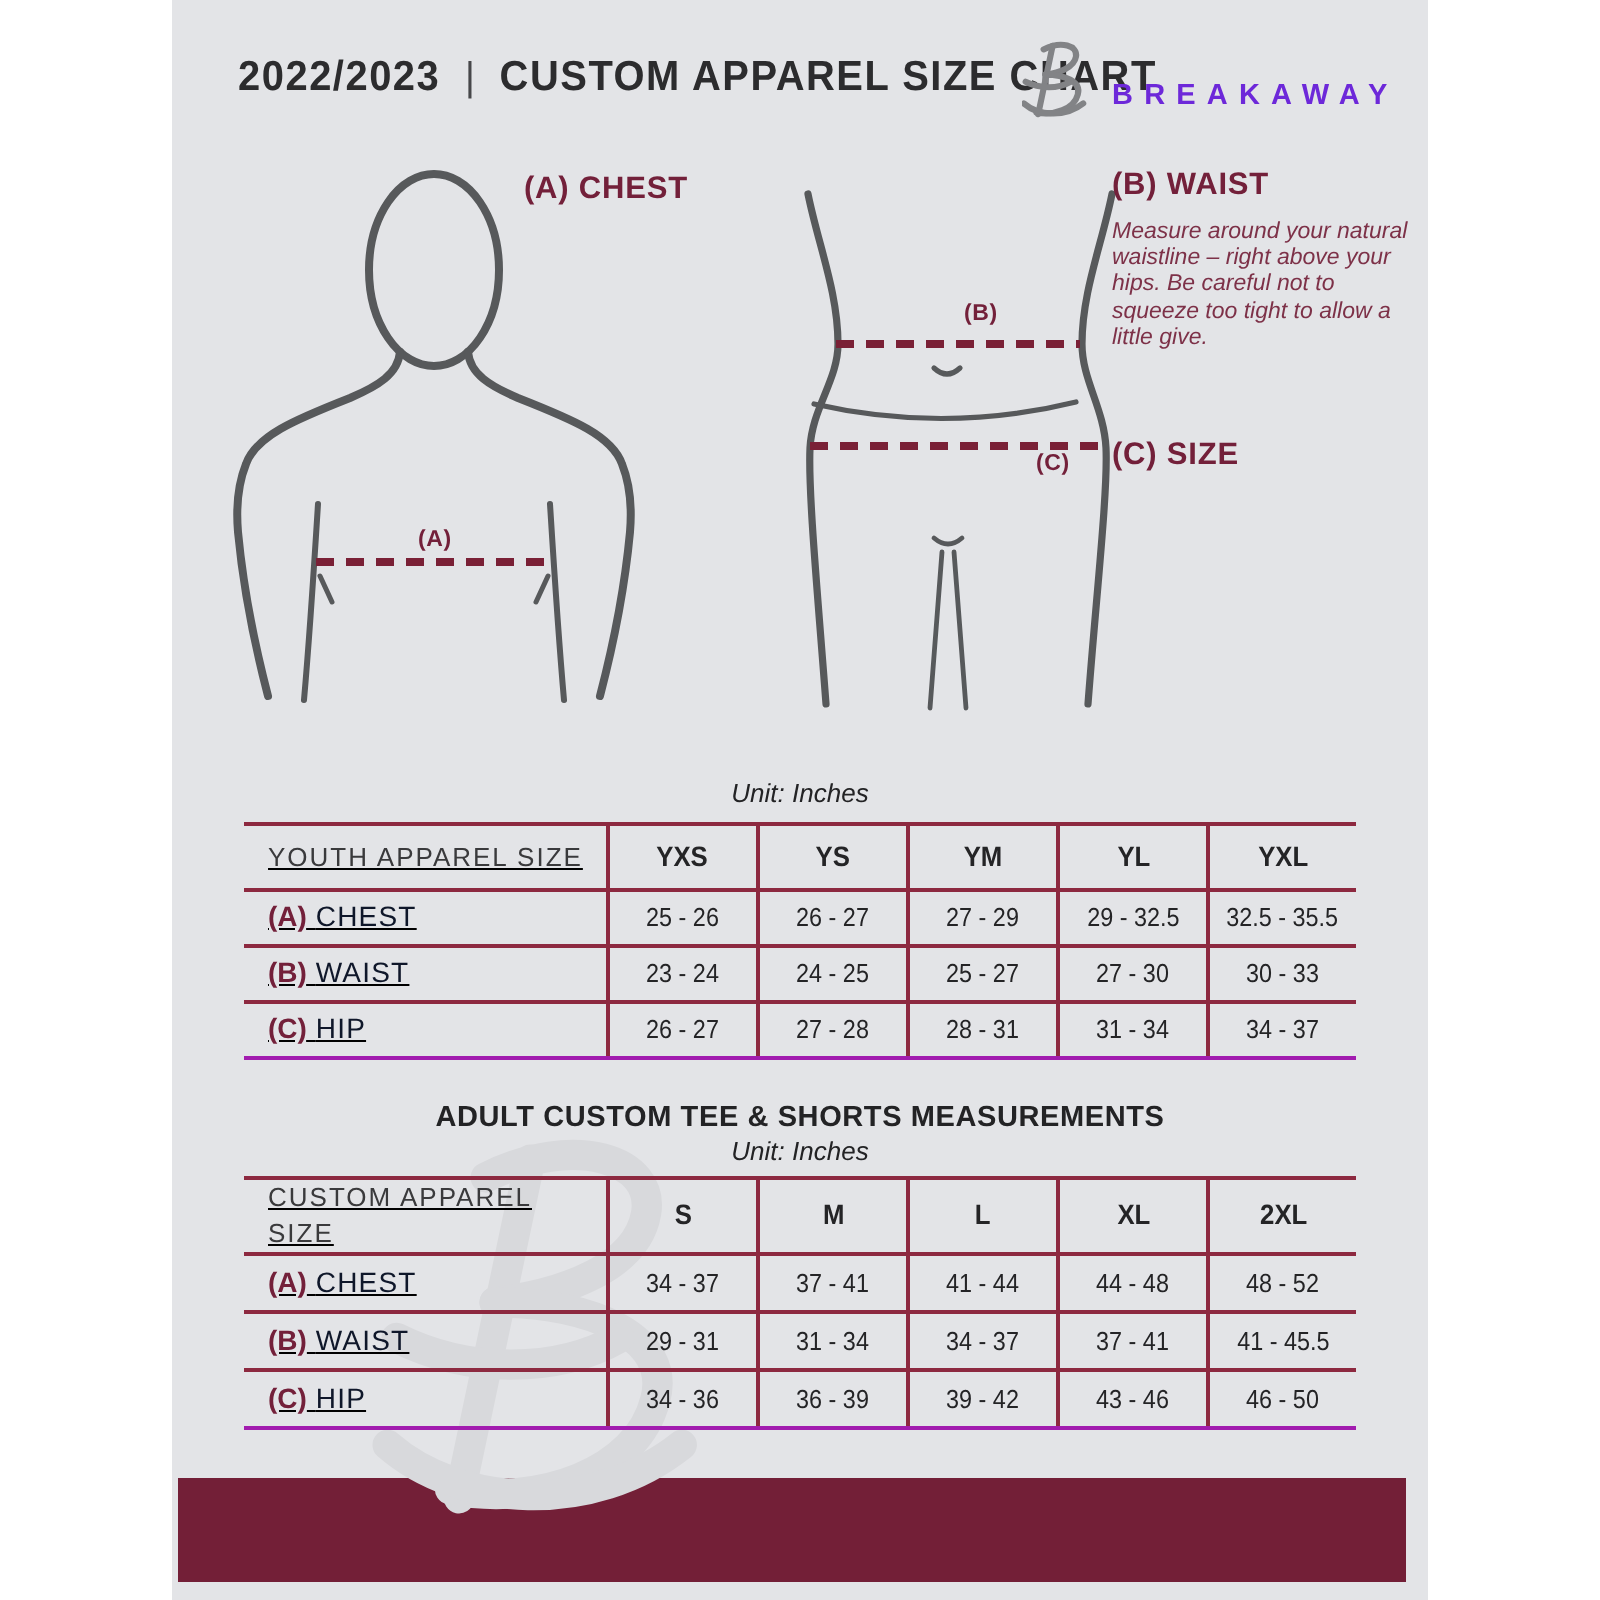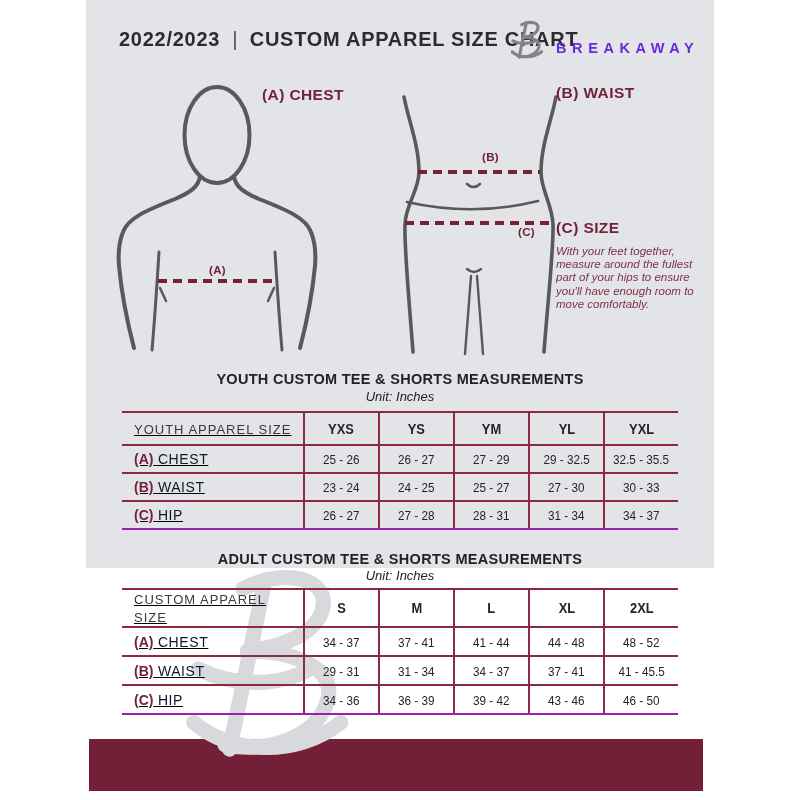--- a/index.html
+++ b/index.html
@@ -1,18 +1,18 @@
 <!DOCTYPE html>
 <html><head>
 <meta charset="utf-8">
 <style>
   html,body{margin:0;padding:0;background:#ffffff;}
   .canvas{position:relative;width:800px;height:800px;background:#ffffff;overflow:hidden;
           font-family:"Liberation Sans",sans-serif;}
-  .sheet{position:absolute;left:86px;top:0;width:628px;height:568px;background:#e3e4e7;}
+  .sheet{position:absolute;left:86px;top:0;width:628px;height:800px;background:#e3e4e7;}
 
   
   .masthead{position:absolute;left:33px;top:27px;display:flex;align-items:center;gap:13px;
             color:#2c2c2e;transform:scaleX(.95);transform-origin:left top;white-space:nowrap;}
   .masthead .yr,.masthead .ttl{font-size:21px;font-weight:700;letter-spacing:.8px;}
   .masthead .dv{font-size:20px;font-weight:300;color:#47474a;}
   .logo{position:absolute;left:425px;top:18px;width:36px;height:44px;color:#828386;}
   .brand{position:absolute;left:470px;top:30px;font-size:14.5px;font-weight:700;
          letter-spacing:5.6px;color:#6d28d9;white-space:nowrap;margin-top:10px;}
 
@@ -107,31 +107,30 @@
     <div class="dash" style="left:332px;top:170px;width:122px"></div>
     <div class="marker" style="left:396px;top:151px">(B)</div>
     <div class="dash" style="left:319px;top:221px;width:150px"></div>
     <div class="marker" style="left:432px;top:226px">(C)</div>
 
     <div class="guide chest" style="left:176px;top:86px;width:160px">
       <h3>(A) CHEST</h3>
     </div>
     <div class="guide waist" style="left:470px;top:84px;width:150px">
       <h3>(B) WAIST</h3>
+      <p>Measure around your natural waistline – right above your hips. Be careful not to squeeze too tight to allow a little give.</p>
     </div>
     <div class="guide hips" style="left:470px;top:219px;width:152px">
       <h3>(C) SIZE</h3>
-      <p>With your feet together, measure around the fullest part of your hips to ensure you'll have enough room to move comfortably.</p>
     </div>
 
     <svg class="watermark" viewBox="0 0 40 46">
       <use href="#bglyph"></use>
     </svg>
 
-    <div class="sec-title" style="top:371px">YOUTH CUSTOM TEE &amp; SHORTS MEASUREMENTS</div>
     <div class="sec-unit" style="top:389px">Unit: Inches</div>
     <table class="size-table" style="top:411px">
       <colgroup>
           <col style="width:182px">
           <col style="width:75px">
           <col style="width:75px">
           <col style="width:75px">
           <col style="width:75px">
           <col style="width:74px">
         </colgroup>

